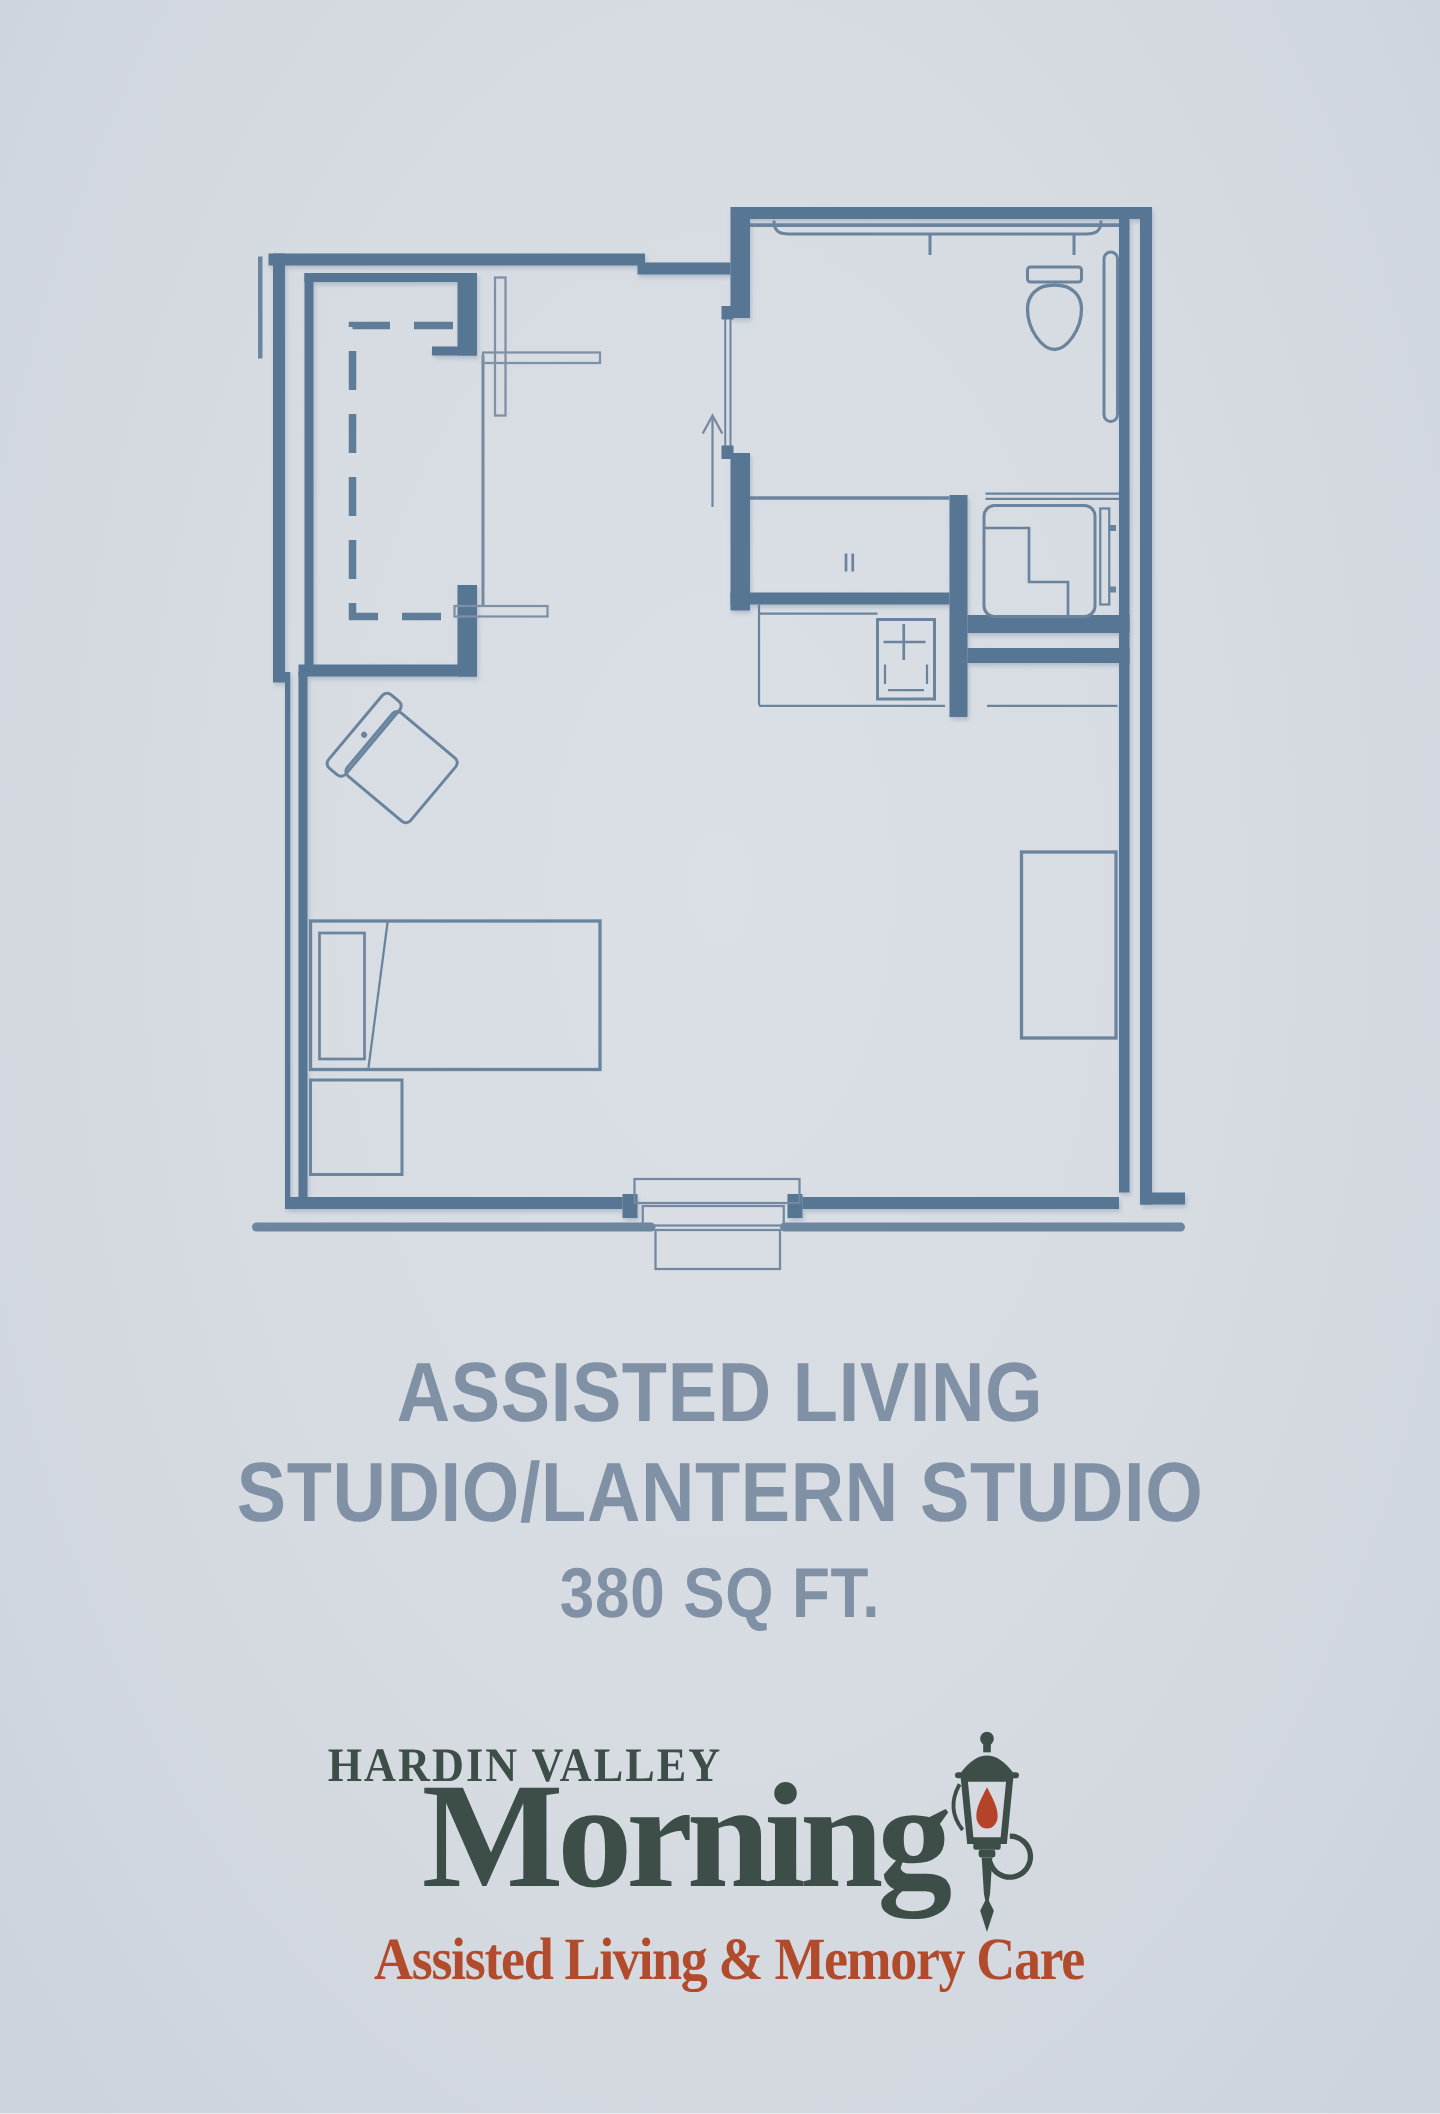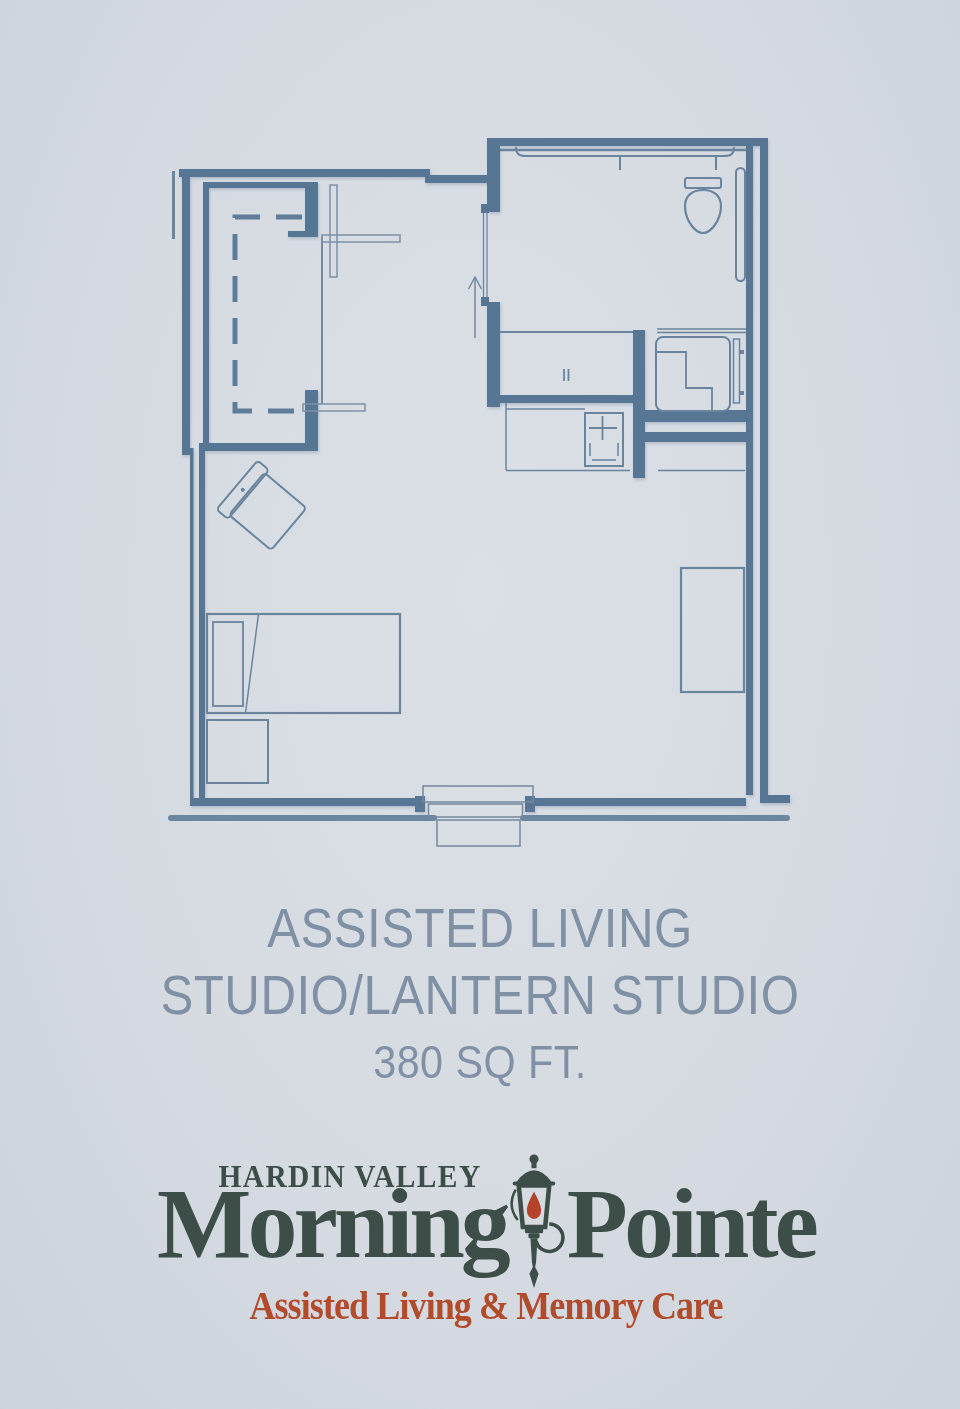--- a/index.html
+++ b/index.html
@@ -5,21 +5,21 @@
   html,body{margin:0;padding:0;}
   body{
     width:960px;height:1409px;
     font-family:"Liberation Sans",sans-serif;
     background:radial-gradient(ellipse at 50% 42%, #dbe0e7 0%, #d6dbe2 55%, #cdd3db 100%);
     overflow:hidden;position:relative;
   }
   .plan-svg{position:absolute;left:155px;top:125px;width:660px;height:730px;}
   .title-block{
     position:absolute;left:0;right:0;top:894px;text-align:center;
-    color:#8191a5;font-weight:400;line-height:67px;
+    color:#8191a5;font-weight:700;line-height:67px;
   }
   .title-line{display:block;font-size:56px;letter-spacing:.5px;transform:scaleX(.88);transform-origin:50% 50%;white-space:nowrap;}
   .title-line.small{font-size:47px;}
   .logo-block{position:absolute;left:12px;right:0;top:1148px;height:210px;}
   .community{
     position:absolute;top:10px;left:calc(50% - 286px);width:300px;text-align:center;
     font-family:"Liberation Serif",serif;font-weight:700;font-size:32px;color:#3d4e48;
     letter-spacing:1.5px;transform:scaleX(.92);white-space:nowrap;
   }
   .brand-row{
@@ -178,16 +178,15 @@
         <path d="M28.5 84 L35.5 84 L34 108 L32 118 L30 108 Z"></path>
         <path d="M32 110 L36.5 119 L32 133 L27.5 119 Z"></path>
       </g>
       <g fill="none" stroke="#3d4e48">
         <path d="M17 32 L47 32 L43 73 L21 73 Z" stroke-width="4.5"></path>
         <path d="M14 36 Q5 52 16 66" stroke-width="2.5"></path>
         <path d="M47 70 a13.5 13.5 0 1 1 -13 17" stroke-width="3.5"></path>
       </g>
       <path d="M32 38 C36 46 39 51 39 57 A7 8 0 1 1 25 57 C25 51 28 46 32 38 Z" fill="#b5432a"></path>
     </svg>
-    <span class="brand-word">Pointe</span>
   </div>
   <div class="tagline">Assisted Living &amp; Memory Care</div>
 </div>
 
 </body></html>

